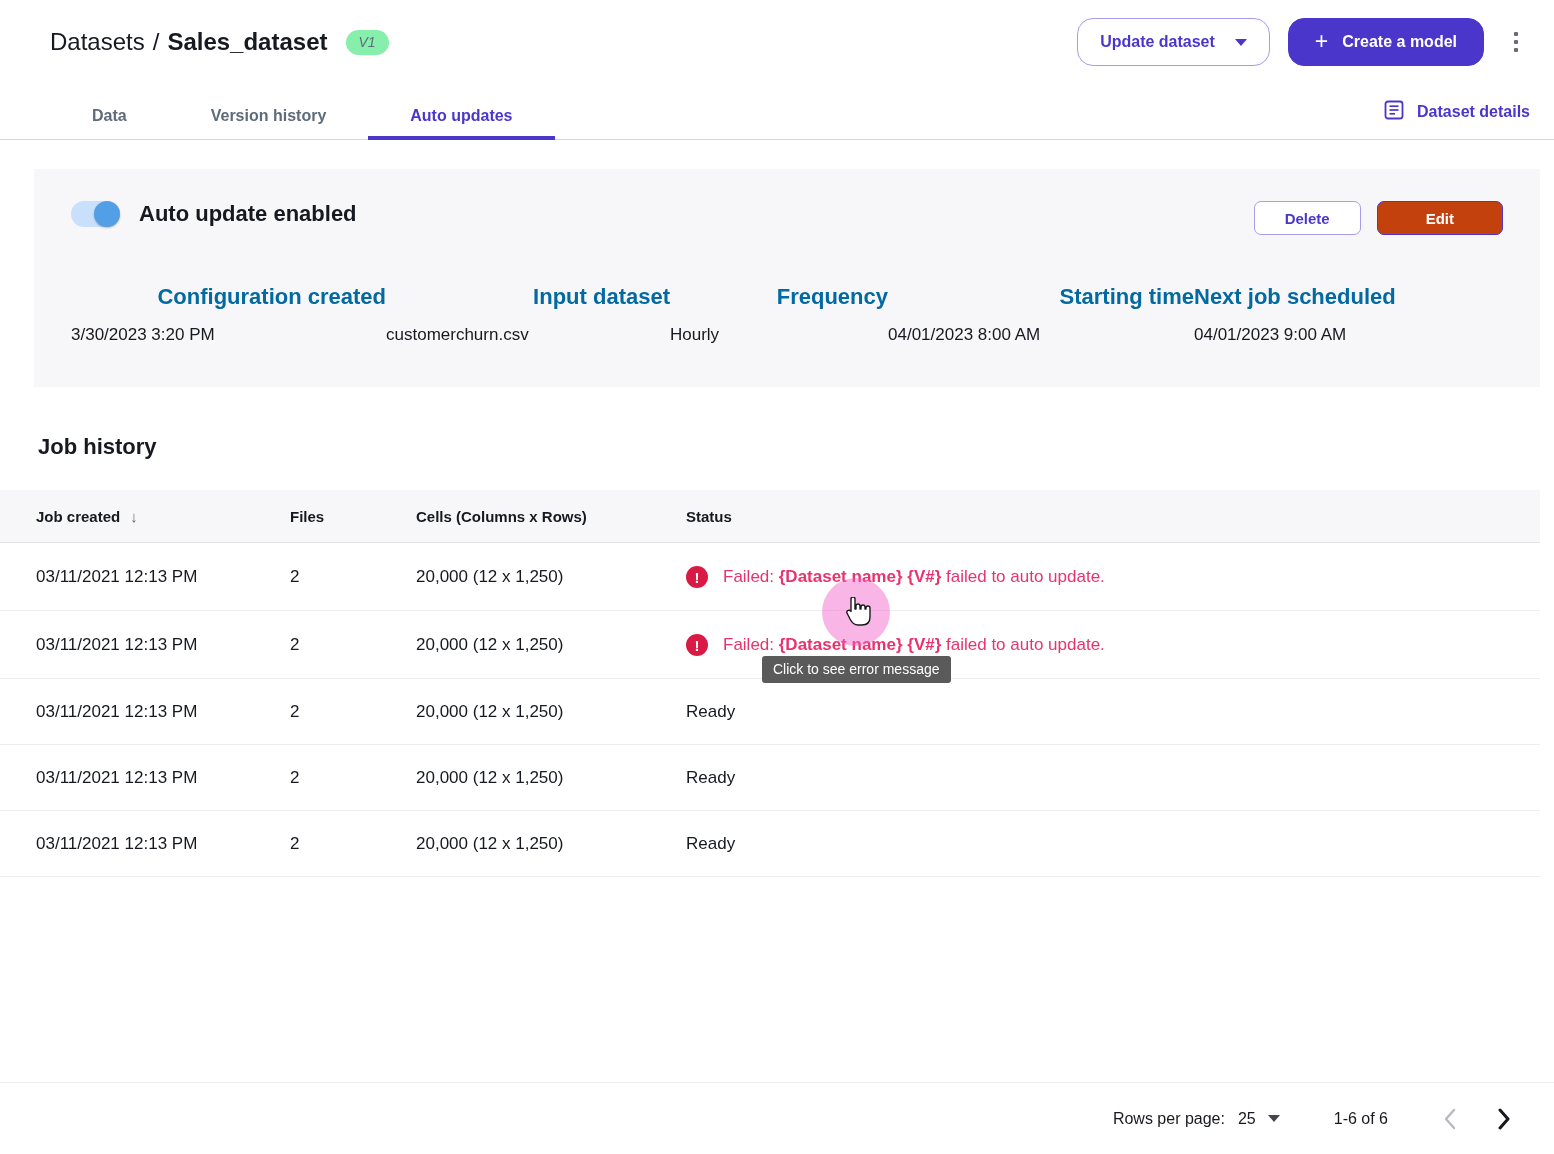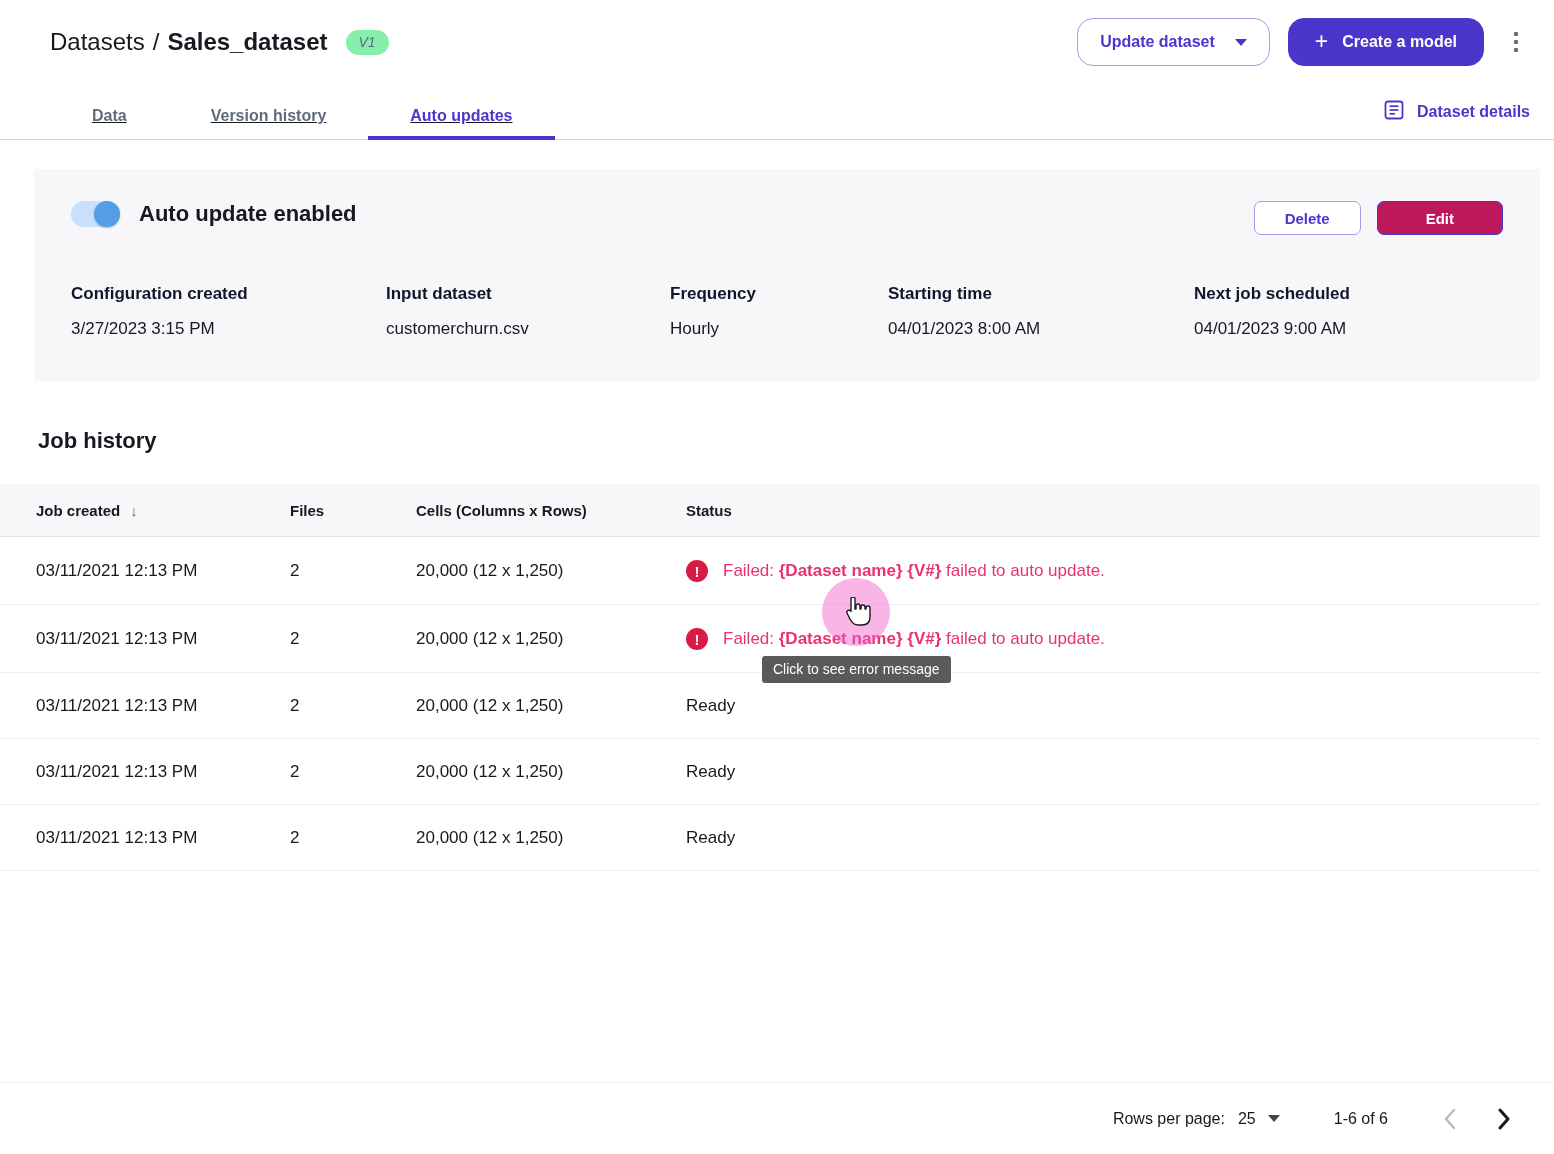--- a/index.html
+++ b/index.html
@@ -75,21 +75,21 @@
   .kebab i { width: 4px; height: 4px; background: #6b6b73; border-radius: 1px; display: block; }
 
   
   .tabbar {
     position: relative;
     height: 56px;
     display: flex; align-items: flex-end;
     padding: 0 24px 0 50px;
     border-bottom: 1px solid #d5d5dc;
   }
-  .tabs { display: flex; align-items: flex-start; text-decoration: underline; }
+  .tabs { display: flex; align-items: flex-start; }
   .tab {
     font-size: 16px; font-weight: 700;
     color: #5f6b7a;
     padding: 0 42px 15px;
     cursor: pointer;
     position: relative;
     line-height: 1;
   }
   .tab.active { color: #4b36cc; }
   .tab.active::after {
@@ -122,29 +122,29 @@
   .toggle .knob {
     position: absolute; top: 0px; right: 0px;
     width: 26px; height: 26px; border-radius: 50%;
     background: #539fe5;
     box-shadow: 0 1px 2px rgba(0,0,0,.25);
   }
   .panel-title { font-size: 22px; font-weight: 700; margin-left: 19px; }
   .panel-actions { margin-left: auto; display: flex; align-items: center; gap: 16px; }
   .btn-sm { height: 34px; font-size: 15px; border-radius: 7px; padding: 0 30px; }
   .btn-del { background: #ffffff; color: #4b36cc; border: 1px solid #a79bec; }
-  .btn-edit { background: #be185d; color: #ffffff; border: 1px solid #4b36cc; padding: 0 48px; }
+  .btn-edit { background: #c2410c; color: #ffffff; border: 1px solid #4b36cc; padding: 0 48px; }
 
   .meta-row { display: flex; margin-top: 49px; }
   .meta-col { flex: none; }
   .meta-col:nth-child(1) { width: 315px; }
   .meta-col:nth-child(2) { width: 284px; }
   .meta-col:nth-child(3) { width: 218px; }
   .meta-col:nth-child(4) { width: 306px; }
-  .meta-label { font-size: 17px; font-weight: 700; color: #0f172a; }
+  .meta-label { font-size: 22px; font-weight: 700; color: #0369a1; text-align: right; }
   .meta-value { font-size: 17px; color: #16191f; margin-top: 15px; }
 
   
   .section-title {
     font-size: 22px; font-weight: 700;
     margin: 47px 0 0 38px;
   }
   table.jobs {
     width: 1540px;
     margin-top: 30px;
@@ -300,21 +300,21 @@
     <div class="panel-title">Auto update enabled</div>
     <div class="panel-actions">
       <button class="btn btn-sm btn-del">Delete</button>
       <button class="btn btn-sm btn-edit">Edit</button>
     </div>
   </div>
 
   <div class="meta-row">
     <div class="meta-col">
       <div class="meta-label">Configuration created</div>
-      <div class="meta-value">3/27/2023 3:15 PM</div>
+      <div class="meta-value">3/30/2023 3:20 PM</div>
     </div>
     <div class="meta-col">
       <div class="meta-label">Input dataset</div>
       <div class="meta-value">customerchurn.csv</div>
     </div>
     <div class="meta-col">
       <div class="meta-label">Frequency</div>
       <div class="meta-value">Hourly</div>
     </div>
     <div class="meta-col">

